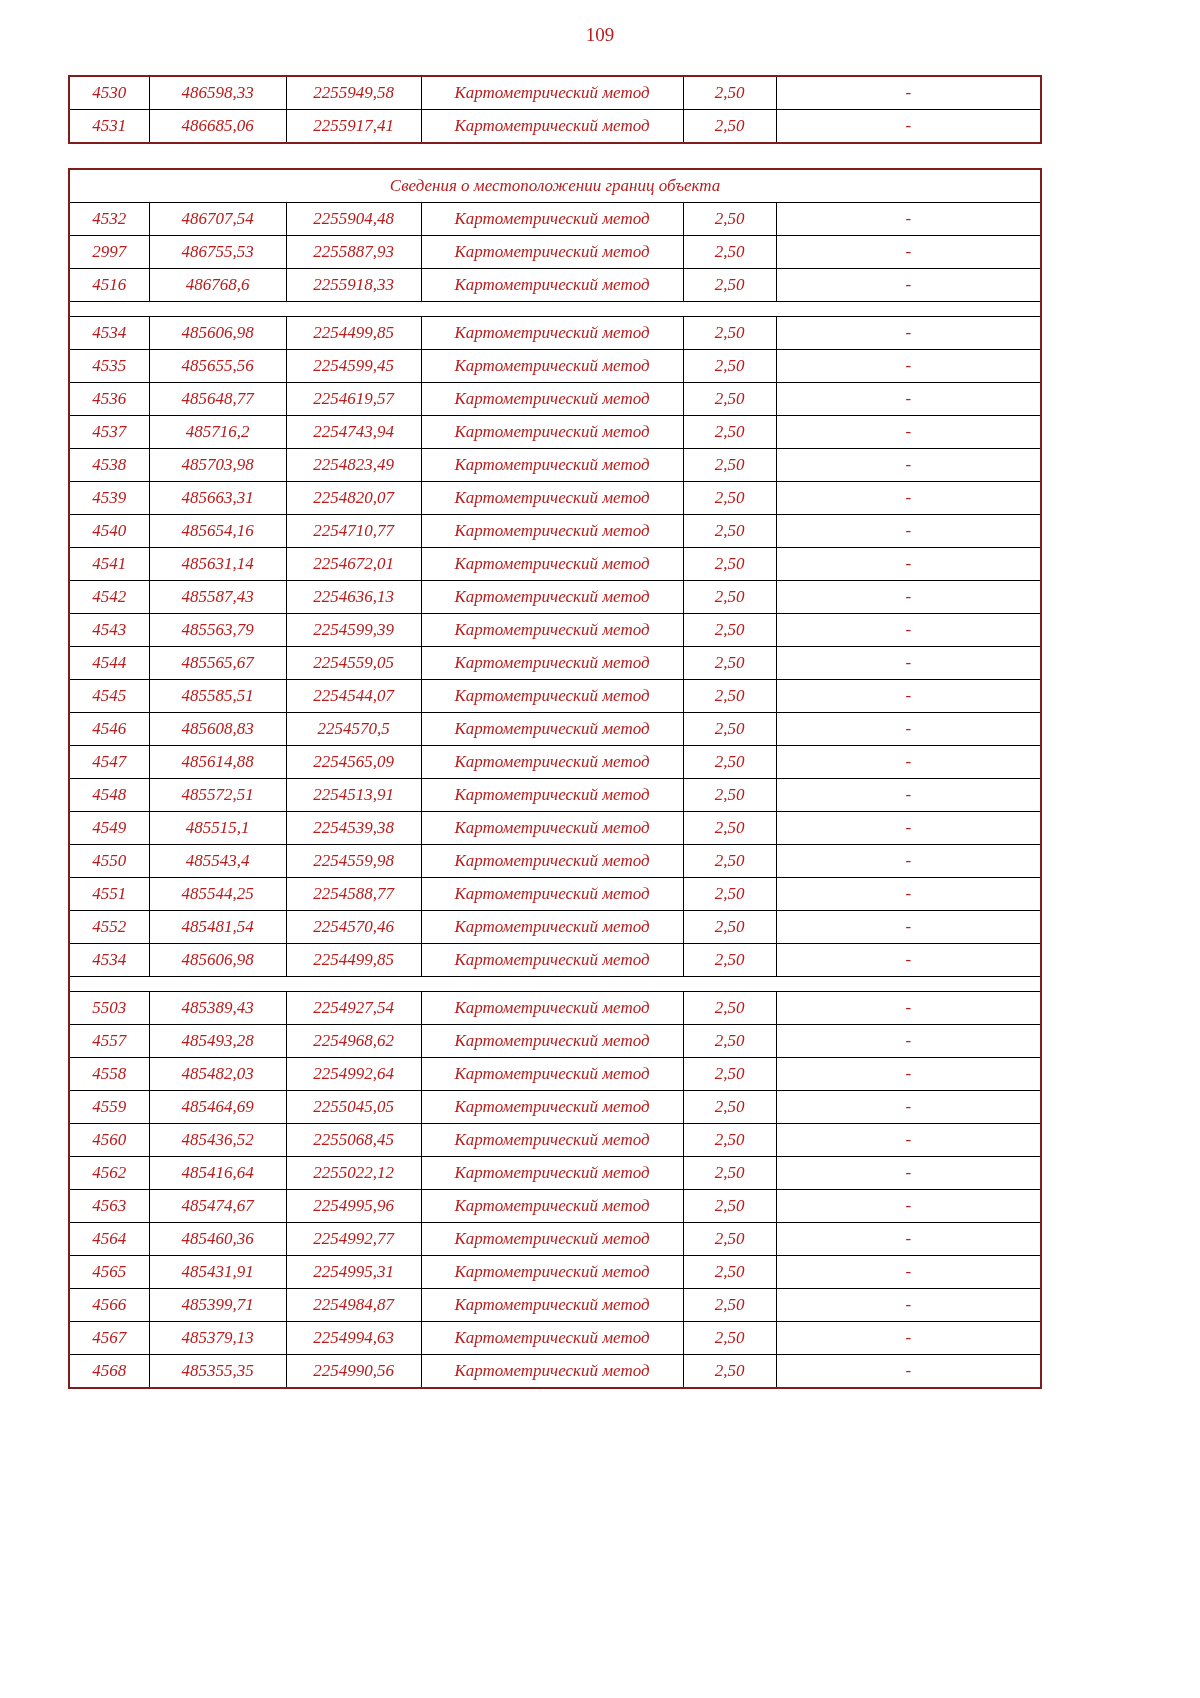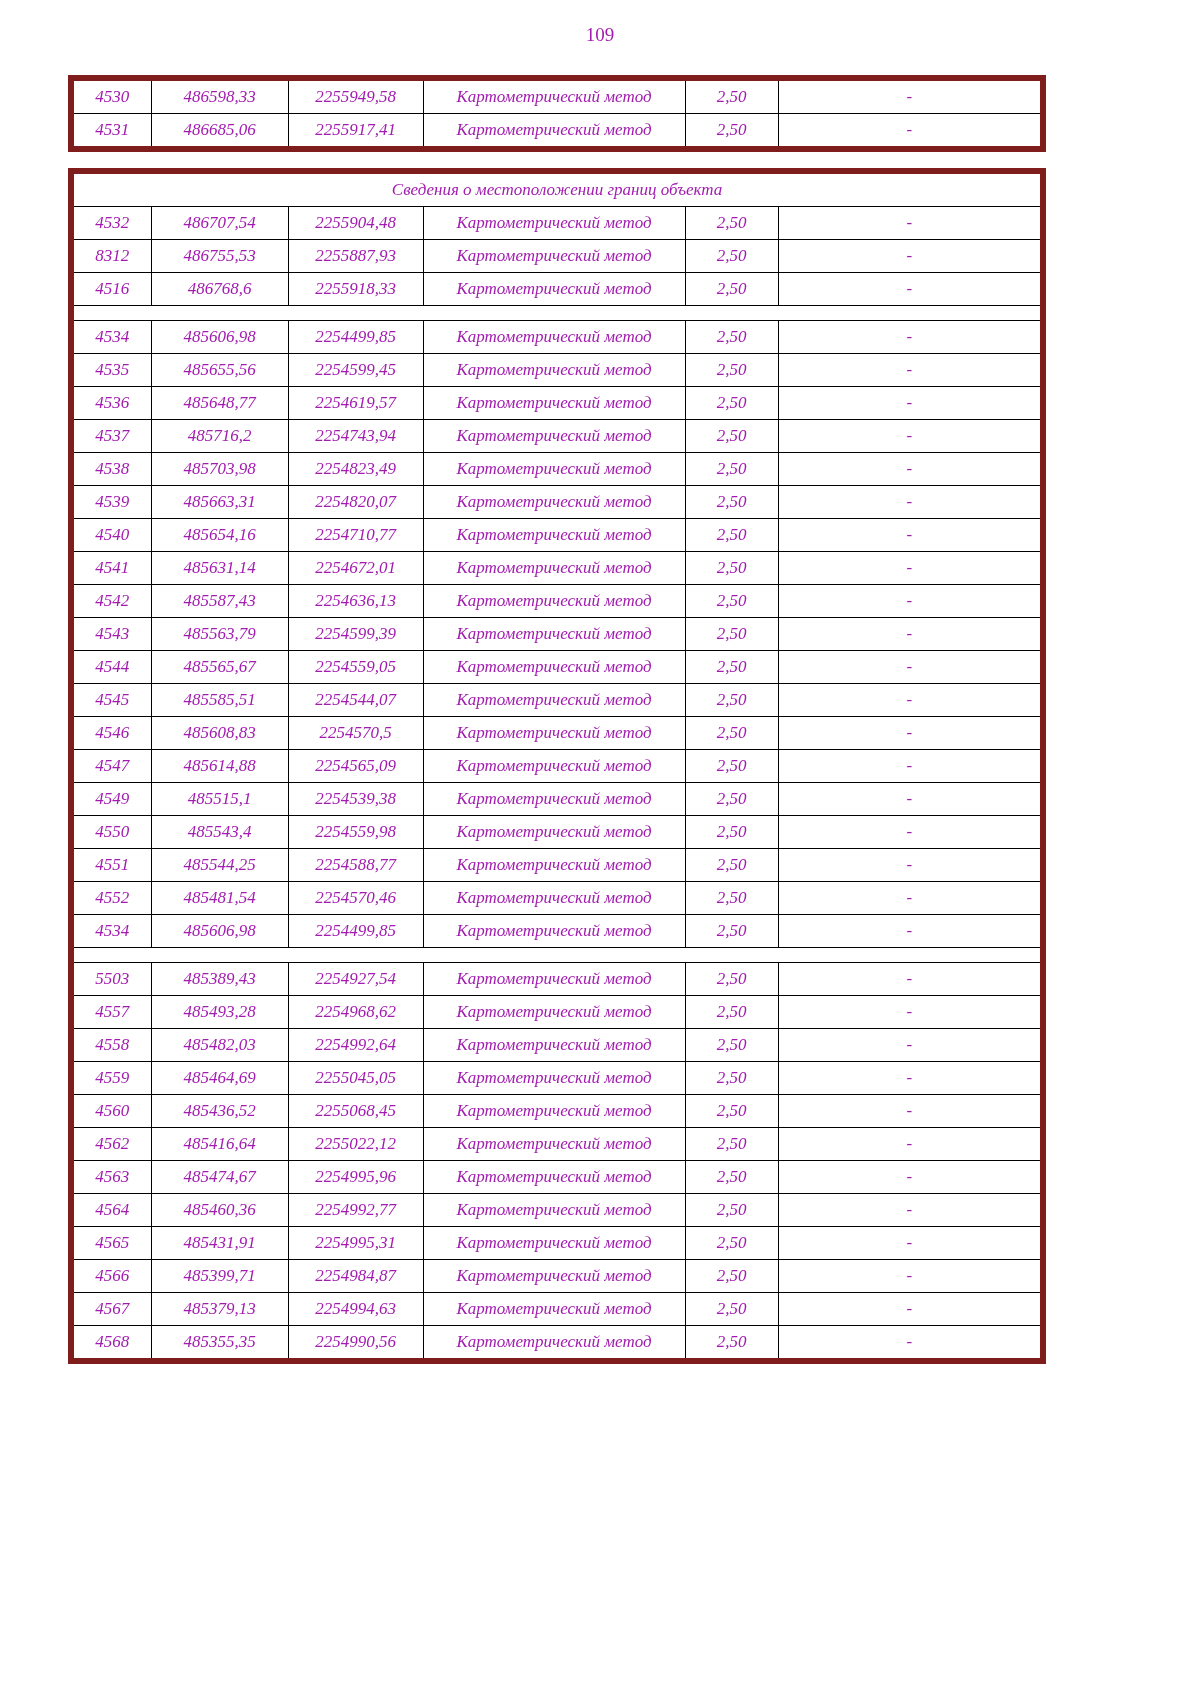--- a/index.html
+++ b/index.html
@@ -2,37 +2,37 @@
 <html><head>
 <meta charset="utf-8">
 <style>
   html,body{margin:0;padding:0;background:#ffffff;}
   .page{
     position:relative;
     width:1200px;
     height:1698px;
     background:#ffffff;
     font-family:"Liberation Serif", serif;
-    color:#a21caf;
+    color:#b91c1c;
     overflow:hidden;
   }
   .page-number{
     position:absolute;
     top:24px;
     left:0;
     right:0;
     text-align:center;
     font-size:19px;
     font-style:normal;
   }
   table.tbl{
     border-collapse:collapse;
     table-layout:fixed;
     width:972px;
-    border:6px solid #7f1d1d;
+    border:2px solid #7f1d1d;
   }
   table.tbl td{
     border:1px solid #000;
     text-align:center;
     vertical-align:middle;
     font-style:italic;
     font-size:17px;
     height:22px;
     padding:5px 4px;
     overflow:hidden;
@@ -105,21 +105,21 @@
     <tbody>
         <tr>
           <td>4532</td>
           <td>486707,54</td>
           <td>2255904,48</td>
           <td>Картометрический метод</td>
           <td>2,50</td>
           <td>-</td>
         </tr>
         <tr>
-          <td>8312</td>
+          <td>2997</td>
           <td>486755,53</td>
           <td>2255887,93</td>
           <td>Картометрический метод</td>
           <td>2,50</td>
           <td>-</td>
         </tr>
         <tr>
           <td>4516</td>
           <td>486768,6</td>
           <td>2255918,33</td>
@@ -236,20 +236,28 @@
         </tr>
         <tr>
           <td>4547</td>
           <td>485614,88</td>
           <td>2254565,09</td>
           <td>Картометрический метод</td>
           <td>2,50</td>
           <td>-</td>
         </tr>
         <tr>
+          <td>4548</td>
+          <td>485572,51</td>
+          <td>2254513,91</td>
+          <td>Картометрический метод</td>
+          <td>2,50</td>
+          <td>-</td>
+        </tr>
+        <tr>
           <td>4549</td>
           <td>485515,1</td>
           <td>2254539,38</td>
           <td>Картометрический метод</td>
           <td>2,50</td>
           <td>-</td>
         </tr>
         <tr>
           <td>4550</td>
           <td>485543,4</td>

